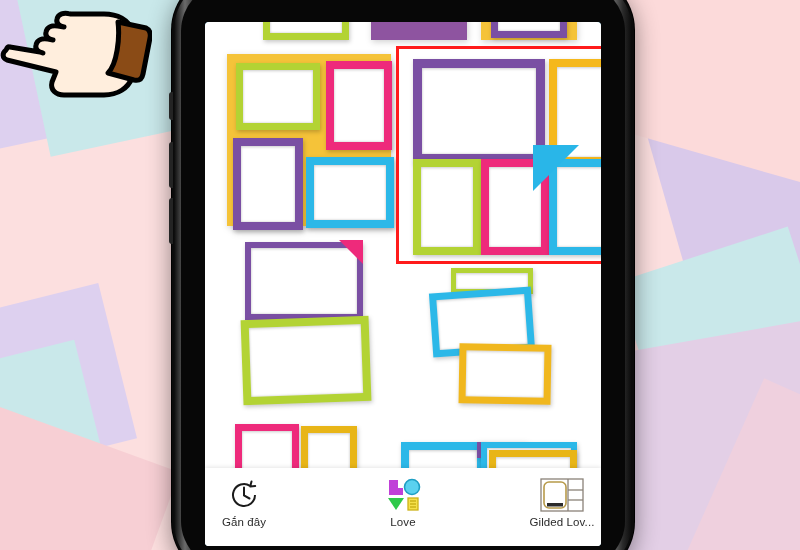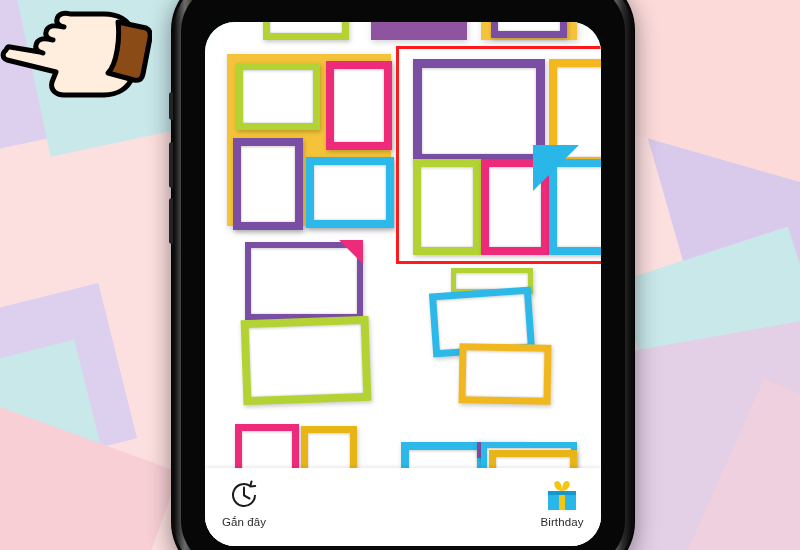--- a/index.html
+++ b/index.html
@@ -24,21 +24,21 @@
     position:absolute;left:2px;top:2px;right:2px;bottom:2px;
     border-radius:54px;
     background:linear-gradient(90deg,#0a0a0a 0%,#6b6b6b 2.4%,#3c3c3c 4.2%,#151515 6%,#111 50%,#1b1b1b 93%,#5a5a5a 96.4%,#2a2a2a 98%,#090909 100%);
   }
   .phone-inner{
     position:absolute;left:9px;top:9px;right:9px;bottom:9px;
     border-radius:48px;background:#070707;
   }
   .screen{
     position:absolute;left:24px;top:23px;right:24px;bottom:23px;
-    border-radius:30px;background:#7dd3fc;overflow:hidden;margin-top:16px;
+    border-radius:4px;background:#7dd3fc;overflow:hidden;margin-top:16px;
   }
   .side-btn{position:absolute;left:-3px;width:4px;background:#242424;border-radius:3px 0 0 3px;}
 
   
   .gallery{position:absolute;left:0;top:0;right:0;bottom:0;background:#fff;}
   .tpl{position:absolute;}
 
   
   .frm{position:absolute;box-sizing:border-box;background:#fff;}
   .frm::after{
@@ -174,30 +174,45 @@
       <path d="M24.5 3.5 L23.2 8.5 L28.2 8" fill="none" stroke="#1b1b1b" stroke-width="2" stroke-linecap="round" stroke-linejoin="round"></path>
       <path d="M17 9.5 L17 17.5 L22.5 20.5" fill="none" stroke="#1b1b1b" stroke-width="2" stroke-linecap="round"></path>
     </svg>
                 </div>
               </div>
               <div class="nav-lb">Gắn đây</div>
             </div>
             <div class="nav-item">
               <div class="nav-ic">
                 <div style="display:flex;align-items:center;justify-content:center;height:34px;">
-                  <svg width="34" height="34" viewBox="0 0 34 34">
-      <rect x="3" y="13" width="28" height="19" fill="#29b6e8"></rect>
-      <rect x="14" y="13" width="6" height="19" fill="#f3c612"></rect>
-      <rect x="3" y="13" width="28" height="4" fill="#1598cc"></rect>
-      <path d="M17 13 C9 13 7 3 12 3 C16 3 17 9 17 13 Z" fill="#f3c612"></path>
-      <path d="M17 13 C25 13 27 3 22 3 C18 3 17 9 17 13 Z" fill="#f3c612"></path>
+                  <svg width="40" height="34" viewBox="0 0 40 34">
+      <path d="M6 2 H15 V10 H20 V17 H6 Z" fill="#c040d8"></path>
+      <circle cx="29" cy="9" r="7.5" fill="#5ad1ef" stroke="#1f9fc4" stroke-width="1.6"></circle>
+      <path d="M5 20 H21 L13 32 Z" fill="#2fc94a"></path>
+      <rect x="25" y="20" width="10" height="12" fill="#f5e04a" stroke="#ccb31a" stroke-width="1.3"></rect>
+      <path d="M27 23 H33 M27 26 H33 M27 29 H33" stroke="#ccb31a" stroke-width="1.3"></path>
     </svg>
                 </div>
               </div>
-              <div class="nav-lb">Birthday</div>
+              <div class="nav-lb">Love</div>
+            </div>
+            <div class="nav-item">
+              <div class="nav-ic">
+                <div style="display:flex;align-items:center;justify-content:center;height:34px;">
+                  <svg width="44" height="34" viewBox="0 0 44 34">
+      <rect x="1" y="1" width="42" height="32" fill="#fff" stroke="#8a8278" stroke-width="1.3"></rect>
+      <rect x="4" y="4" width="22" height="26" fill="#fff" stroke="#b79a4a" stroke-width="1.6" rx="5"></rect>
+      <rect x="7" y="25" width="16" height="3.5" fill="#2b2b2b"></rect>
+      <line x1="28" y1="1" x2="28" y2="33" stroke="#8a8278" stroke-width="1.3"></line>
+      <line x1="28" y1="12" x2="43" y2="12" stroke="#8a8278" stroke-width="1.3"></line>
+      <line x1="28" y1="22" x2="43" y2="22" stroke="#8a8278" stroke-width="1.3"></line>
+    </svg>
+                </div>
+              </div>
+              <div class="nav-lb">Gilded Lov...</div>
             </div>
           </div>
       </div>
     </div>
   </div>
 
   <div class="hand" id="hand">
     <svg width="152" height="100" viewBox="0 0 152 100">
       <g stroke="#000" stroke-width="5" stroke-linejoin="round" stroke-linecap="round">
         <path d="M6 50 C2 53 2 58 7 60 L56 72 L52 82 C50 90 56 95 64 95 L104 95

